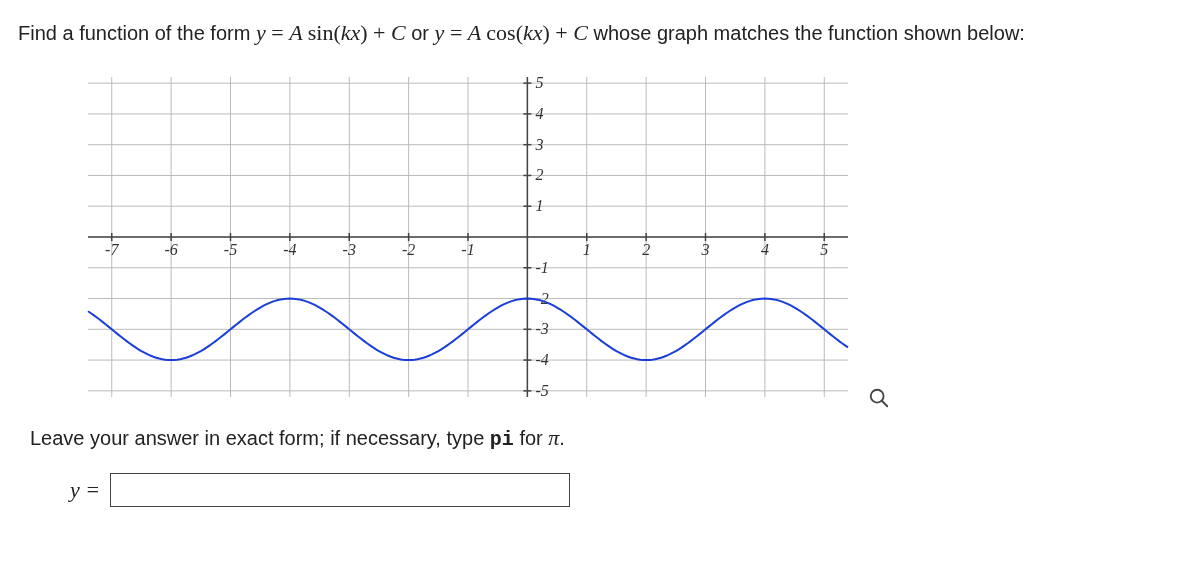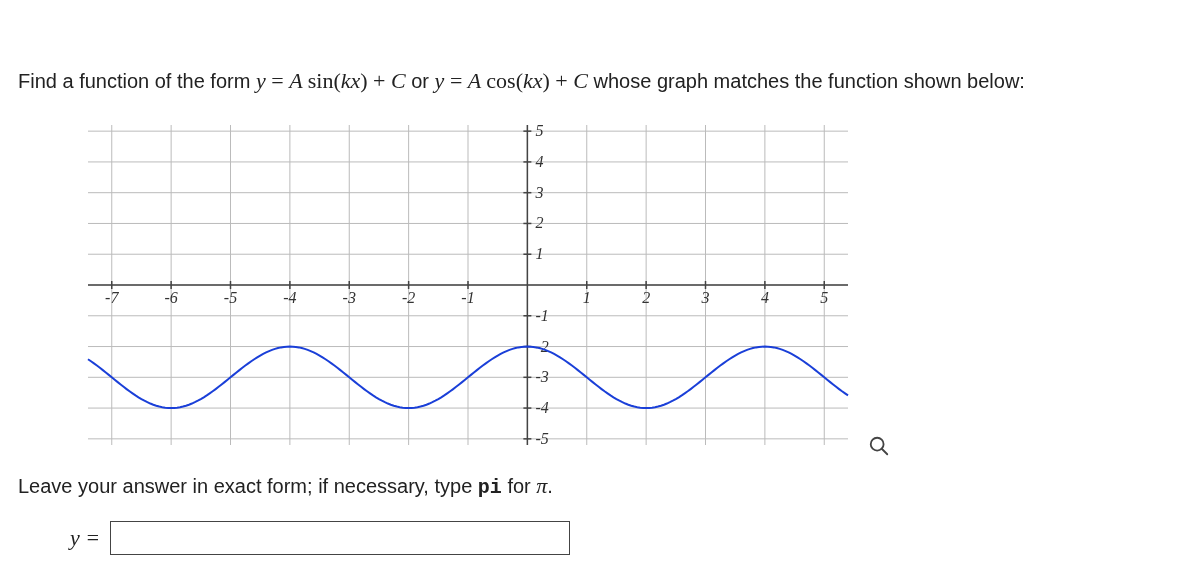--- a/index.html
+++ b/index.html
@@ -5,35 +5,35 @@
   * { box-sizing: border-box; margin: 0; padding: 0; }
   body {
     font-family: Arial, Helvetica, sans-serif;
     font-size: 20px;
     color: #222;
     background: #fff;
     padding: 16px 18px;
     width: 1200px;
     height: 588px;
   }
-  .question { line-height: 1.5; margin-top: 48px; }
+  .question { line-height: 1.5; }
   .math { font-family: 'Times New Roman', Times, serif; font-style: italic; font-size: 22px; }
   .mathop { font-family: 'Times New Roman', Times, serif; font-style: normal; font-size: 22px; }
   .mono { font-family: 'Courier New', Courier, monospace; font-weight: bold; }
   .chart-wrap { margin: 18px 0 8px 40px; position: relative; width: 820px; }
   .chart { display: block; }
   .zoom-icon {
     position: absolute;
     right: -12px;
     bottom: -2px;
     width: 22px;
     height: 22px;
     cursor: pointer;
   }
-  .hint { margin: 18px 0 22px 0; }
+  .hint { margin: 18px 0 22px 12px; }
   .answer-row { display: flex; align-items: center; gap: 10px; margin-left: 52px; }
   .answer-row input[type="text"] {
     width: 460px;
     height: 34px;
     border: 1px solid #444;
     padding: 4px 8px;
     font-size: 18px;
   }
 </style>
 </head>

